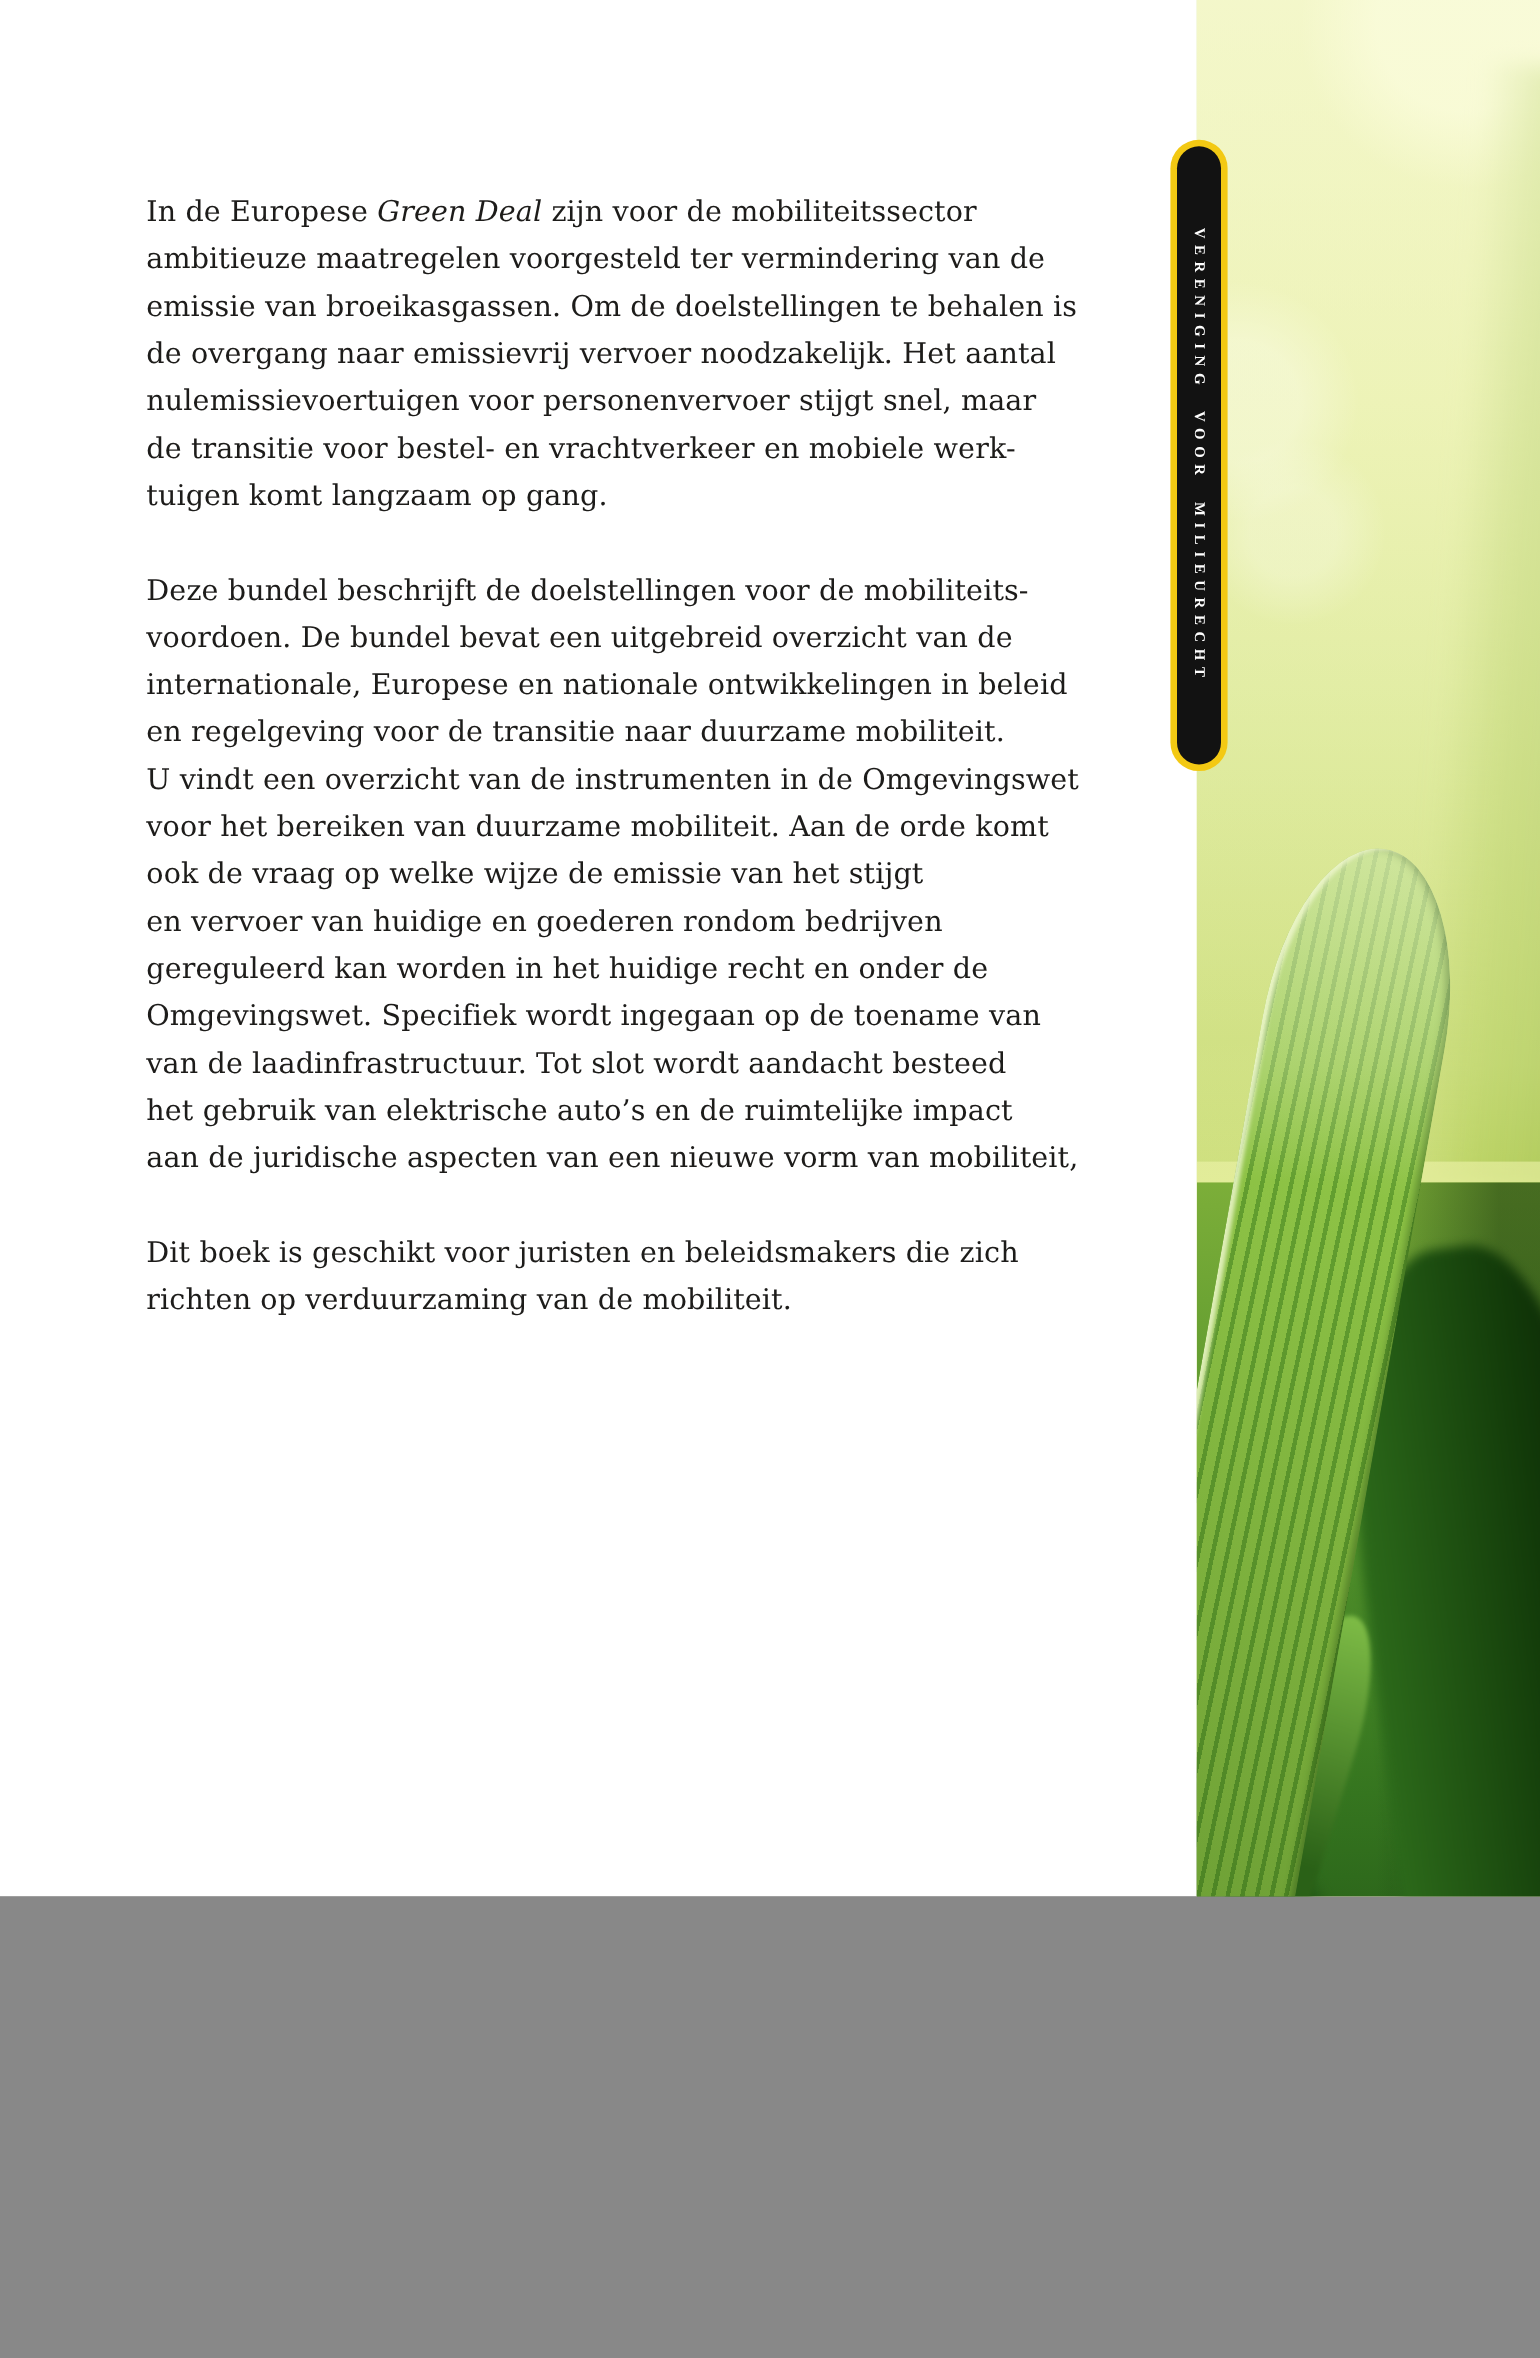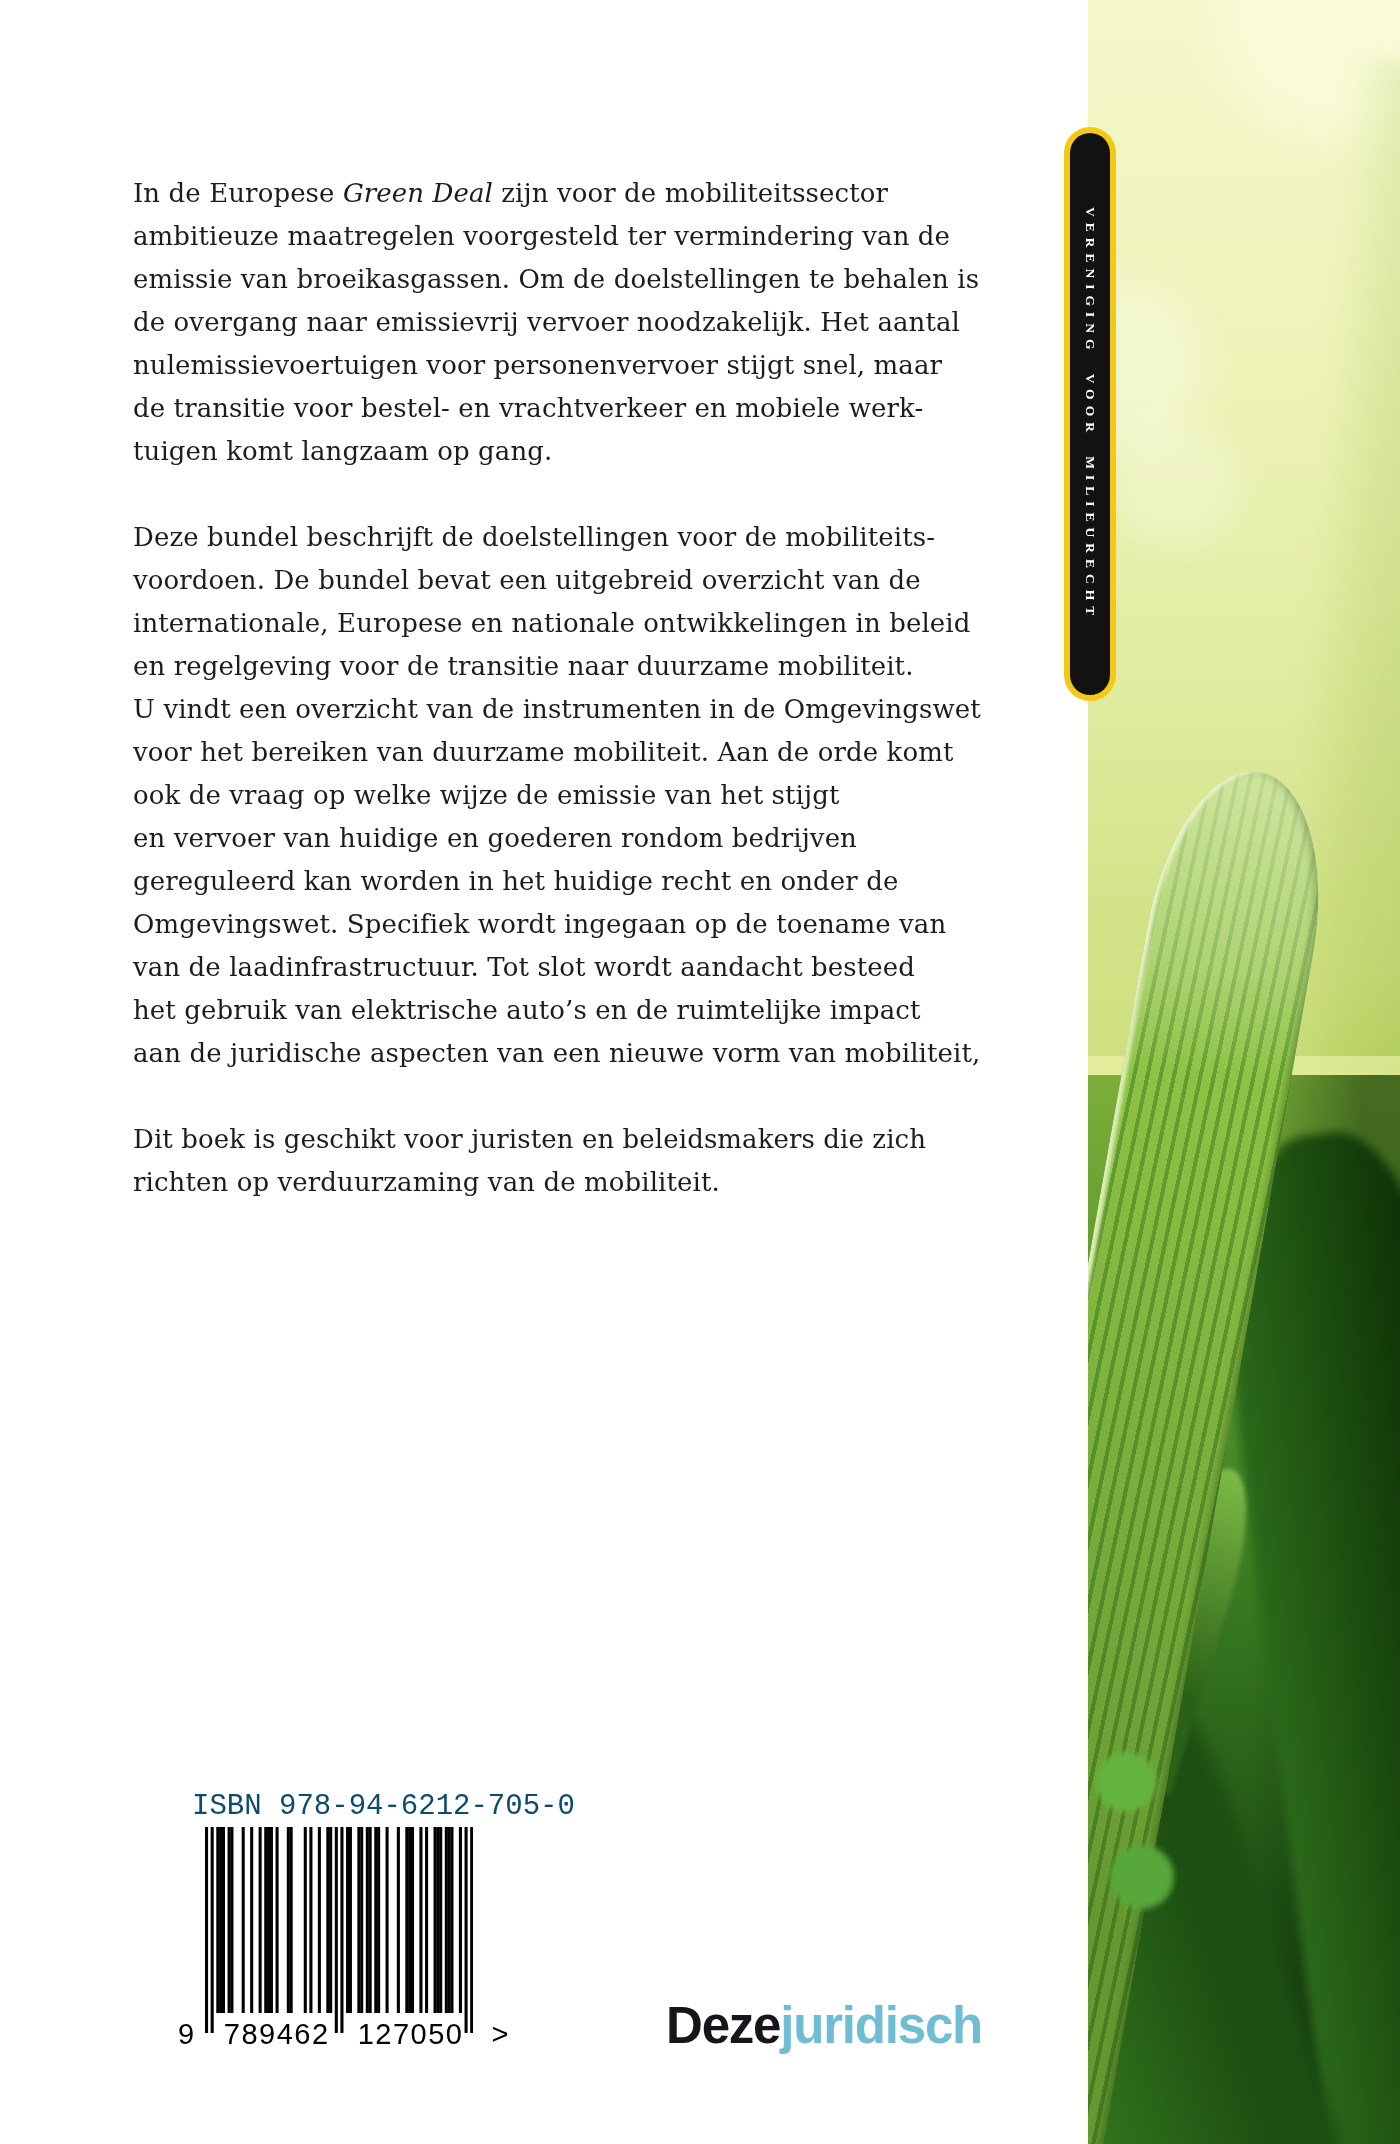--- a/index.html
+++ b/index.html
@@ -1,18 +1,18 @@
 <!DOCTYPE html>
 <html><head>
 <meta charset="utf-8">
 <style>
   html,body{margin:0;padding:0;}
   body{background:#888;}
   #cover{
-    position:relative; width:1400px; height:2144px;
+    position:relative; width:1400px; height:1724px;
     background:#fff; overflow:hidden;
     font-family:"DejaVu Serif", serif;
   }
   
   #backtext{
     position:absolute; left:133px; top:172px;
     font-size:26px; line-height:43px; color:#1d1c1a;
     letter-spacing:0.1px;
   }
   .para{margin:0 0 43px 0;}

